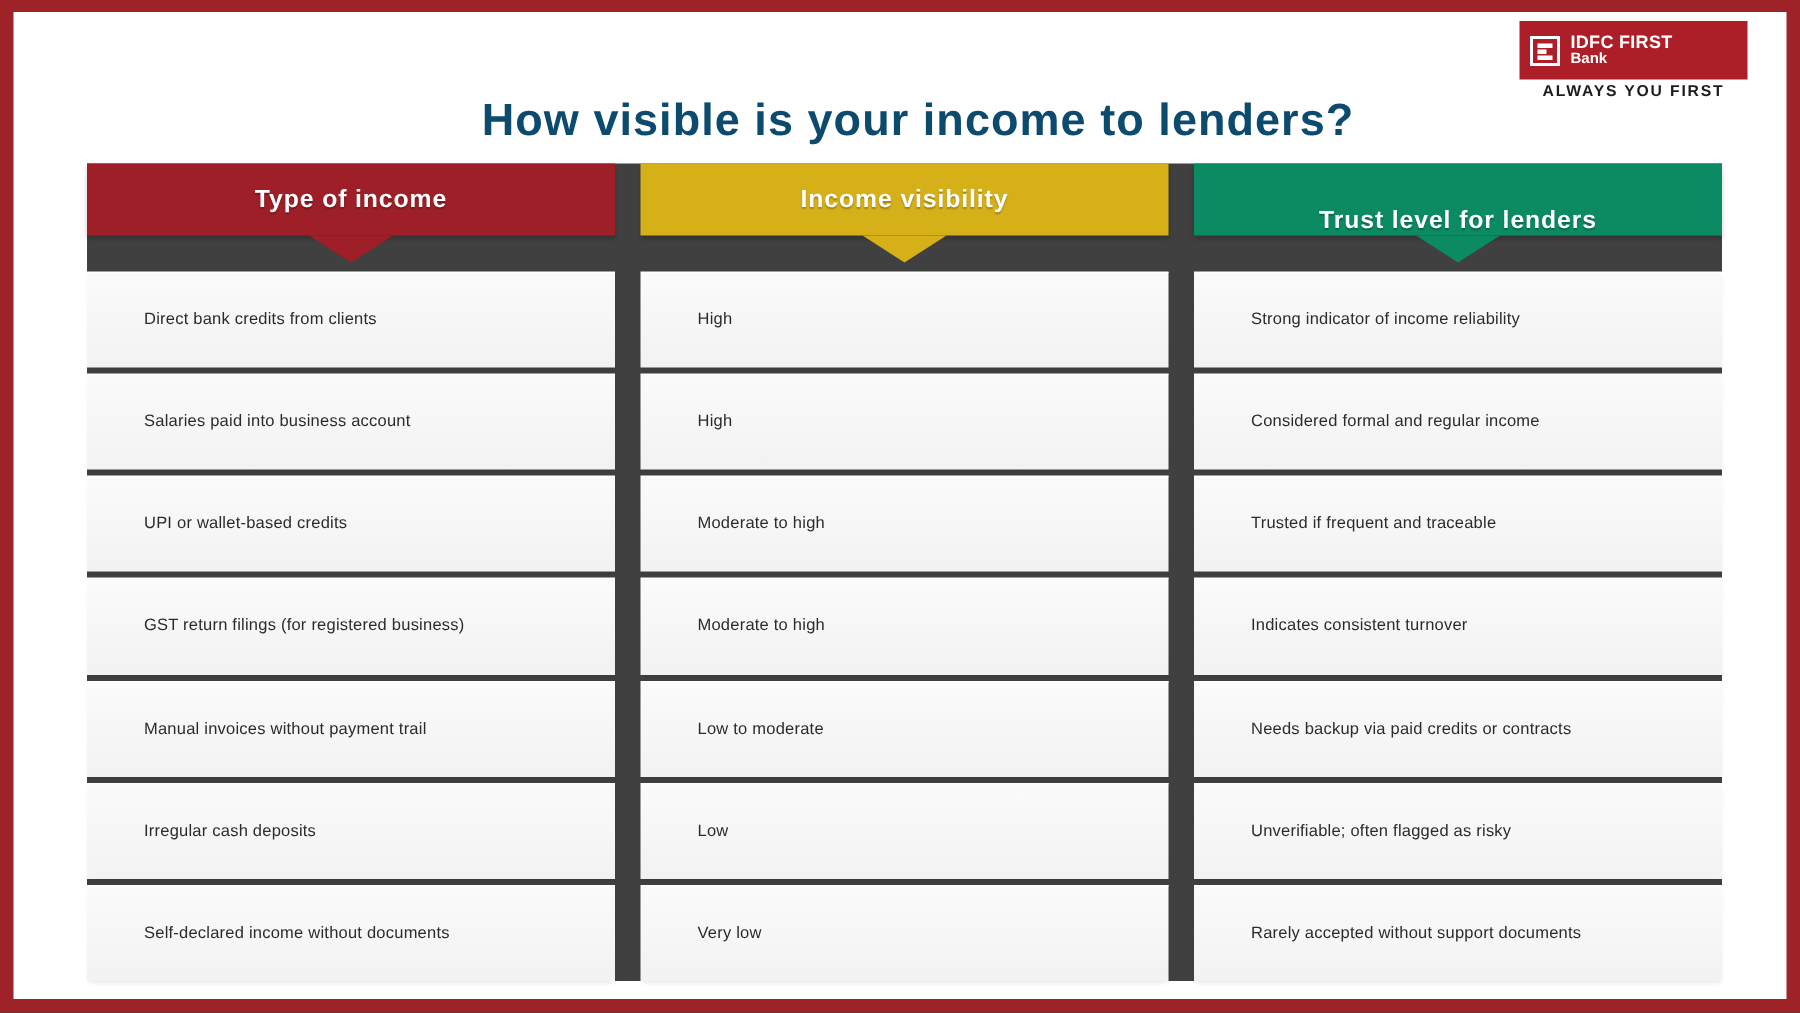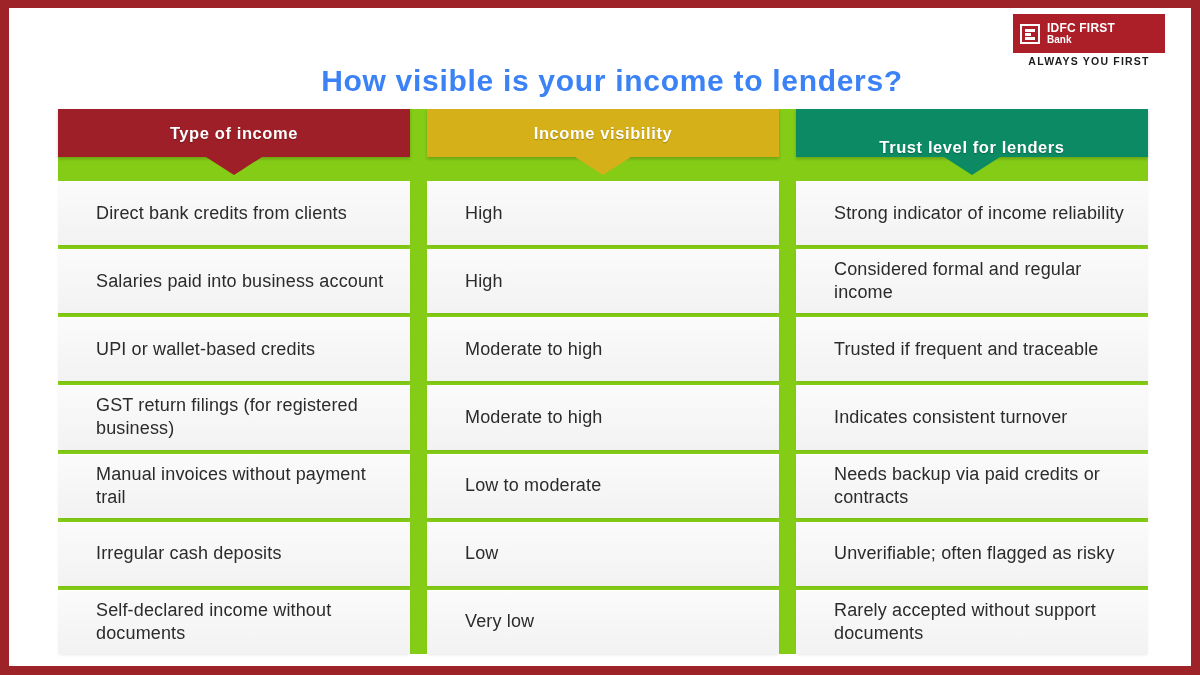--- a/index.html
+++ b/index.html
@@ -100,33 +100,33 @@
 
   
   .page-title {
     position: absolute;
     top: 56px;
     left: 0;
     width: 100%;
     text-align: center;
     font-size: 30px;
     font-weight: bold;
-    color: #3b82f6;
+    color: #0c4a6e;
     letter-spacing: .7px;
     padding-left: 24px;
   }
 
   
   .table-panel {
     position: absolute;
     left: 49px;
     top: 101px;
     width: 1090px;
     height: 545px;
-    background: #84cc16;
+    background: #404040;
     display: flex;
     gap: 17px;
   }
 
   .column {
     flex: 1 1 0;
     display: flex;
     flex-direction: column;
   }
 
@@ -162,21 +162,21 @@
     display: flex;
     flex-direction: column;
     padding-top: 24px;
   }
 
   .cell {
     flex: 1 1 0;
     display: flex;
     align-items: center;
     padding: 0 16px 0 38px;
-    font-size: 18px;
+    font-size: 11px;
     line-height: 1.28;
     color: #2b2b2b;
     letter-spacing: .15px;
     background: linear-gradient(180deg, #fbfbfb 0%, #f2f2f2 100%);
     box-shadow: inset 0 1px 0 #ffffff,
                 0 2px 3px -1px rgba(0,0,0,.09);
     margin-bottom: 4px;
   }
   .cell:last-child { margin-bottom: 0; }
 

